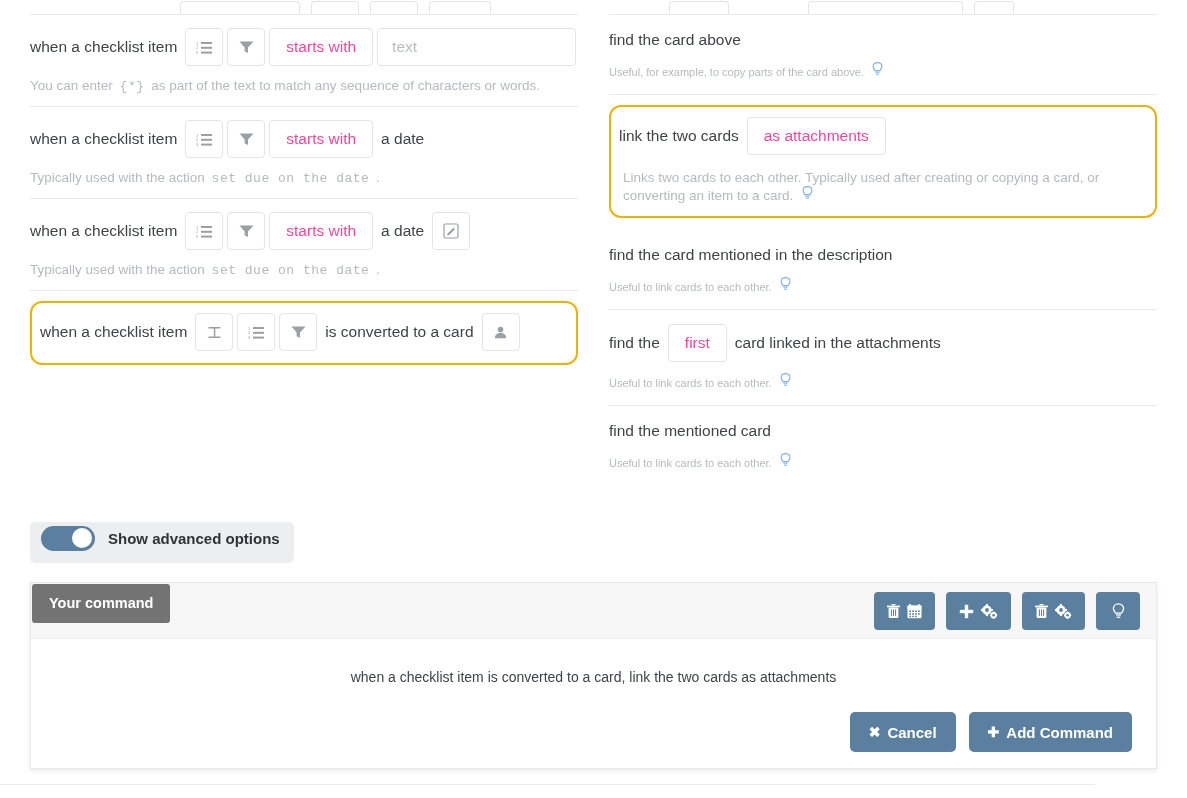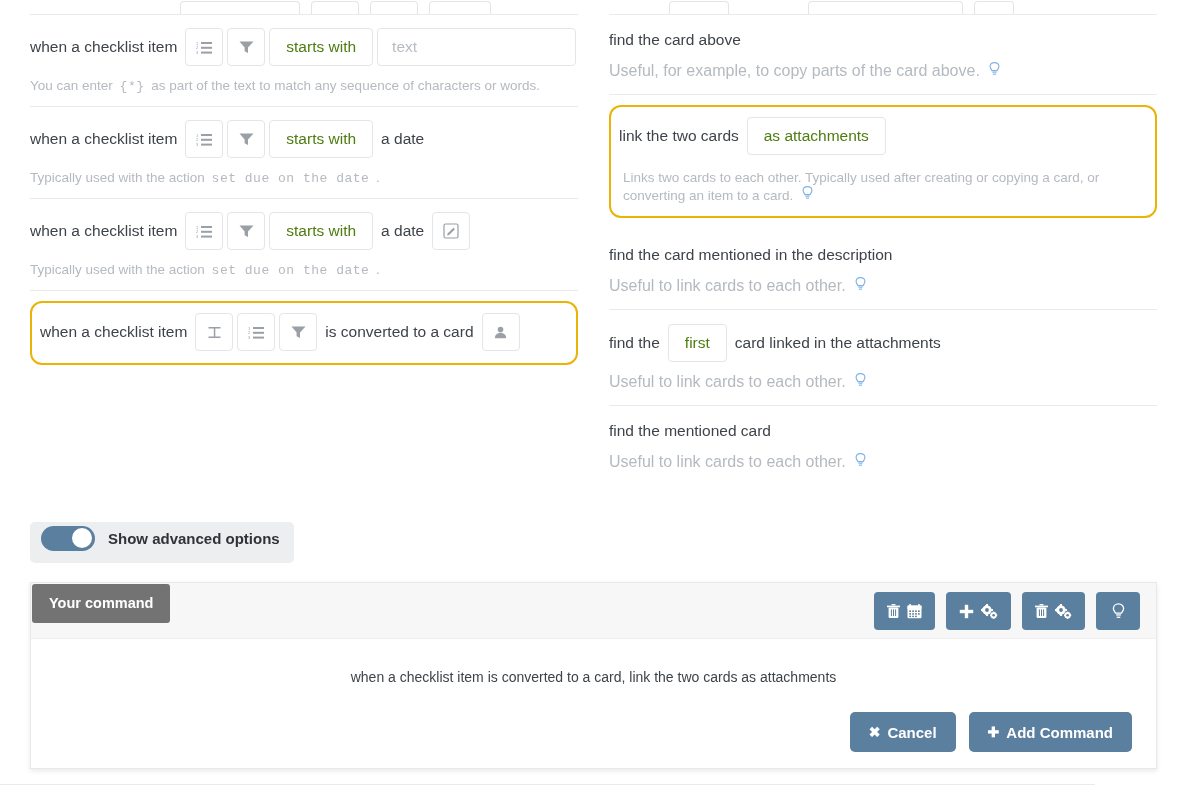--- a/index.html
+++ b/index.html
@@ -62,21 +62,21 @@
   .ctl {
     border: 1px solid #e3e5e8;
     border-radius: 4px;
     background: #fff;
     height: 38px;
     min-width: 38px;
     display: inline-flex;
     align-items: center;
     justify-content: center;
     font-size: 15.5px;
-    color: #4d7c0f;
+    color: #ec4899;
     padding: 0 10px;
     margin: 0 2px;
   }
   .ctl.icon { padding: 0; width: 38px; }
   .ctl.wide { padding: 0 16px; }
   .ctl.input {
     flex: 1 1 auto;
     min-width: 120px;
     justify-content: flex-start;
     color: #b7bcc2;
@@ -115,21 +115,21 @@
   .item:last-child { border-bottom: none; }
   .item-title {
     font-size: 15.5px;
     color: #3e4349;
     line-height: 22px;
     display: flex;
     align-items: center;
     flex-wrap: wrap;
   }
   .item-desc {
-    font-size: 16px;
+    font-size: 11px;
     color: #b5bac0;
     margin-top: 11px;
     line-height: 18px;
   }
   .bulb {
     display: inline-block;
     margin-left: 5px;
     color: #7fb2e5;
     font-size: 13px;
     vertical-align: baseline;

